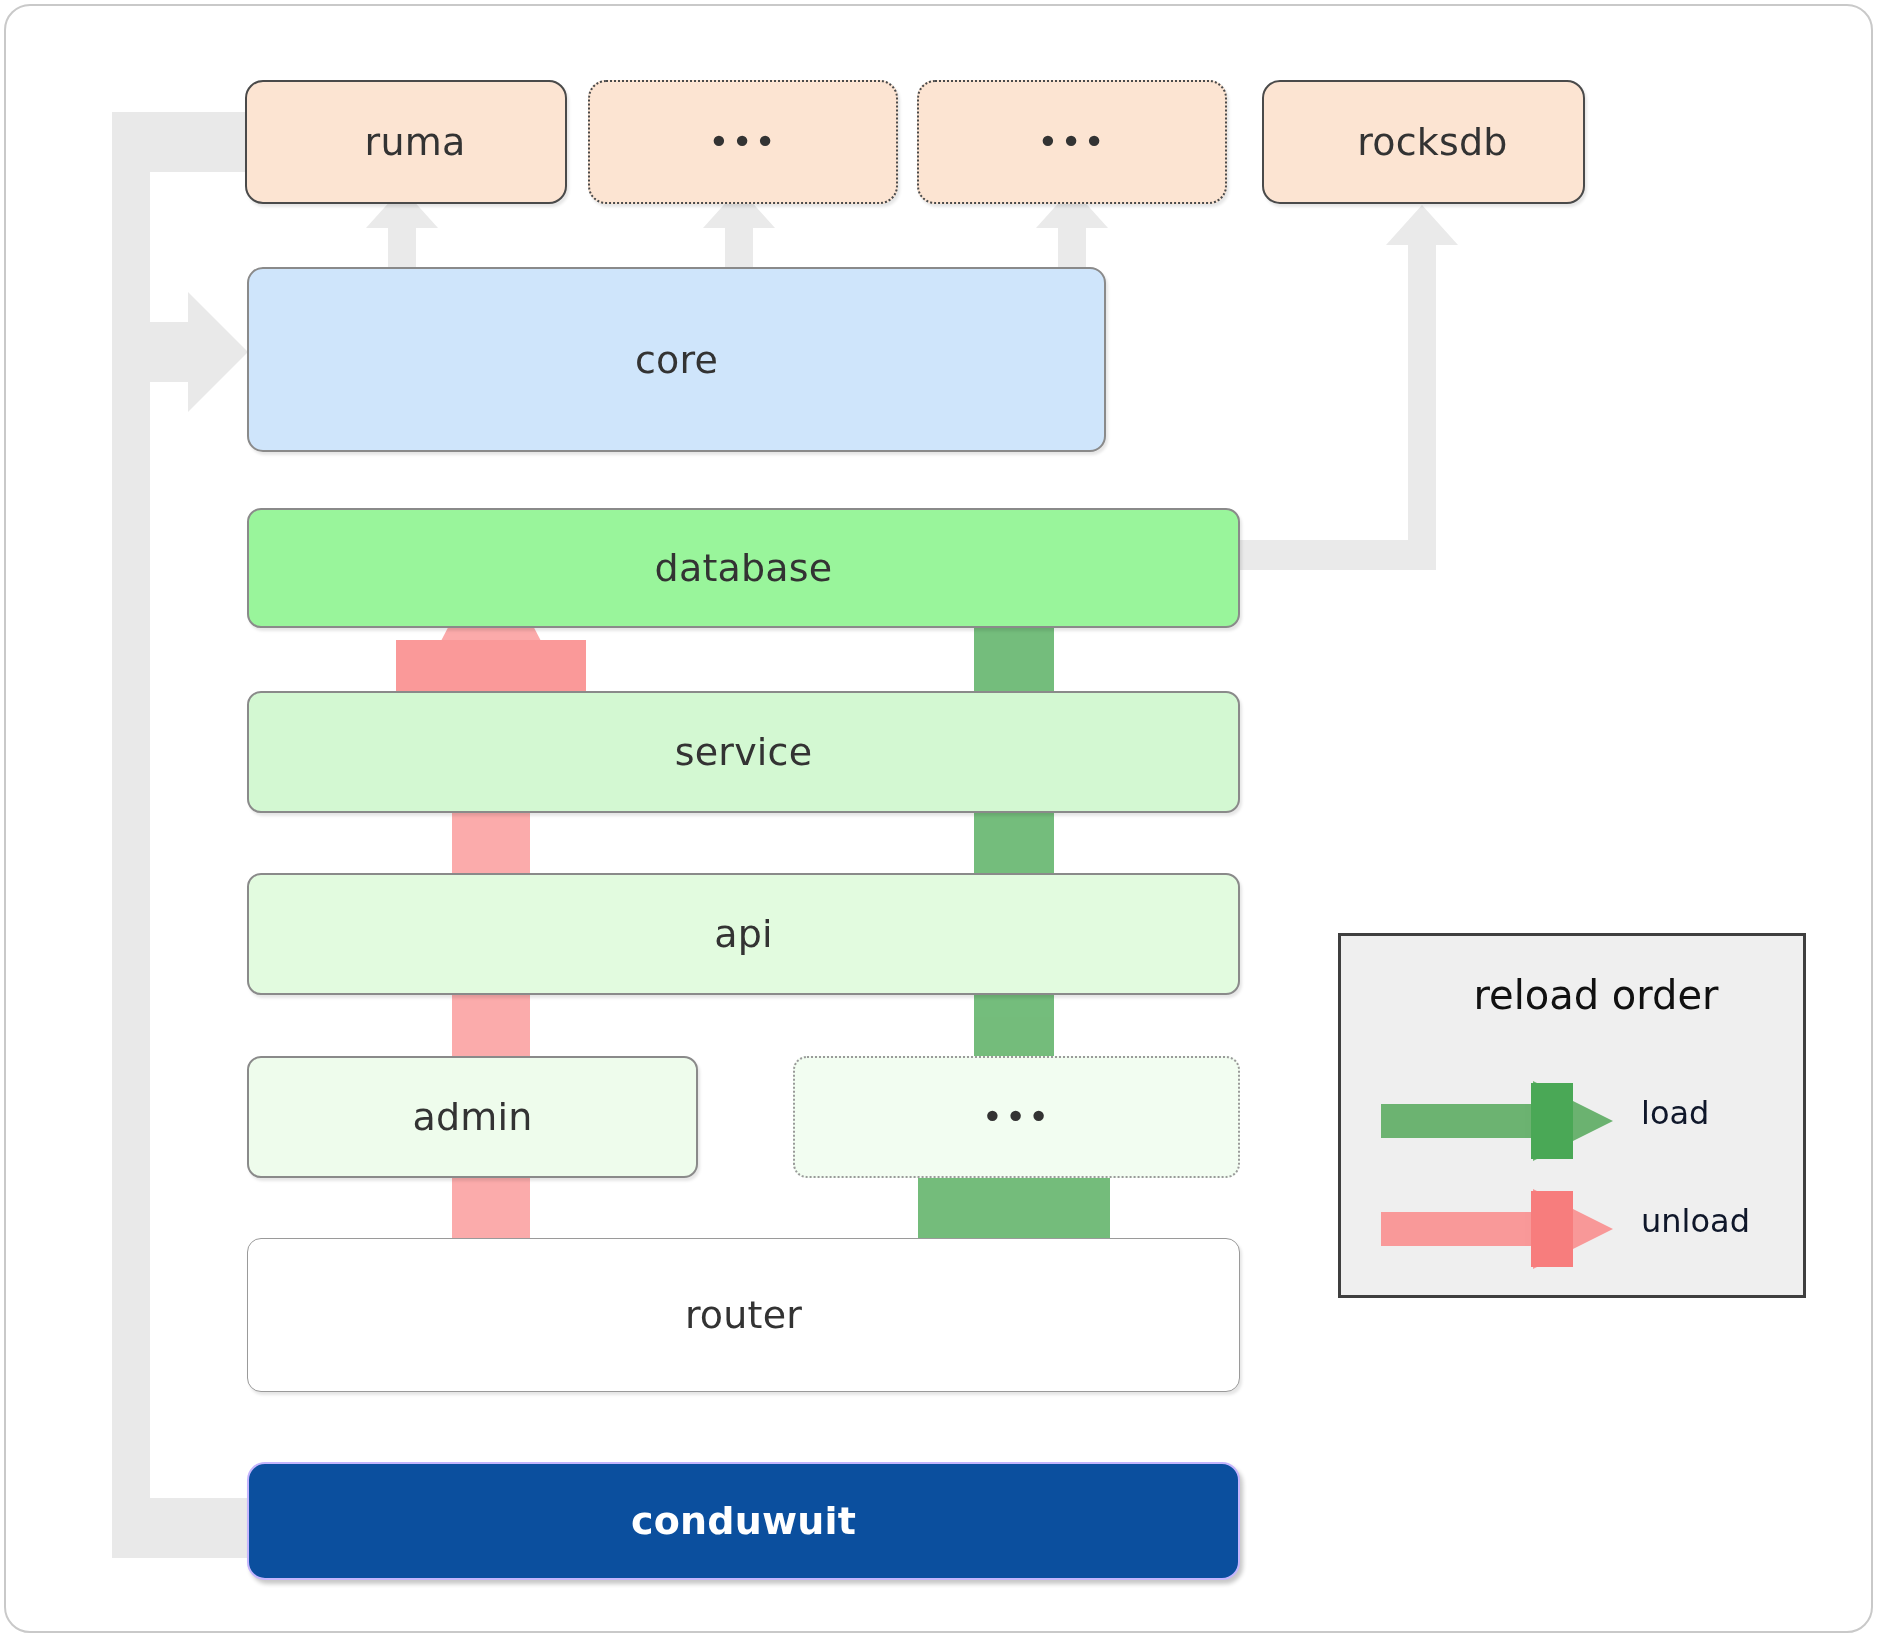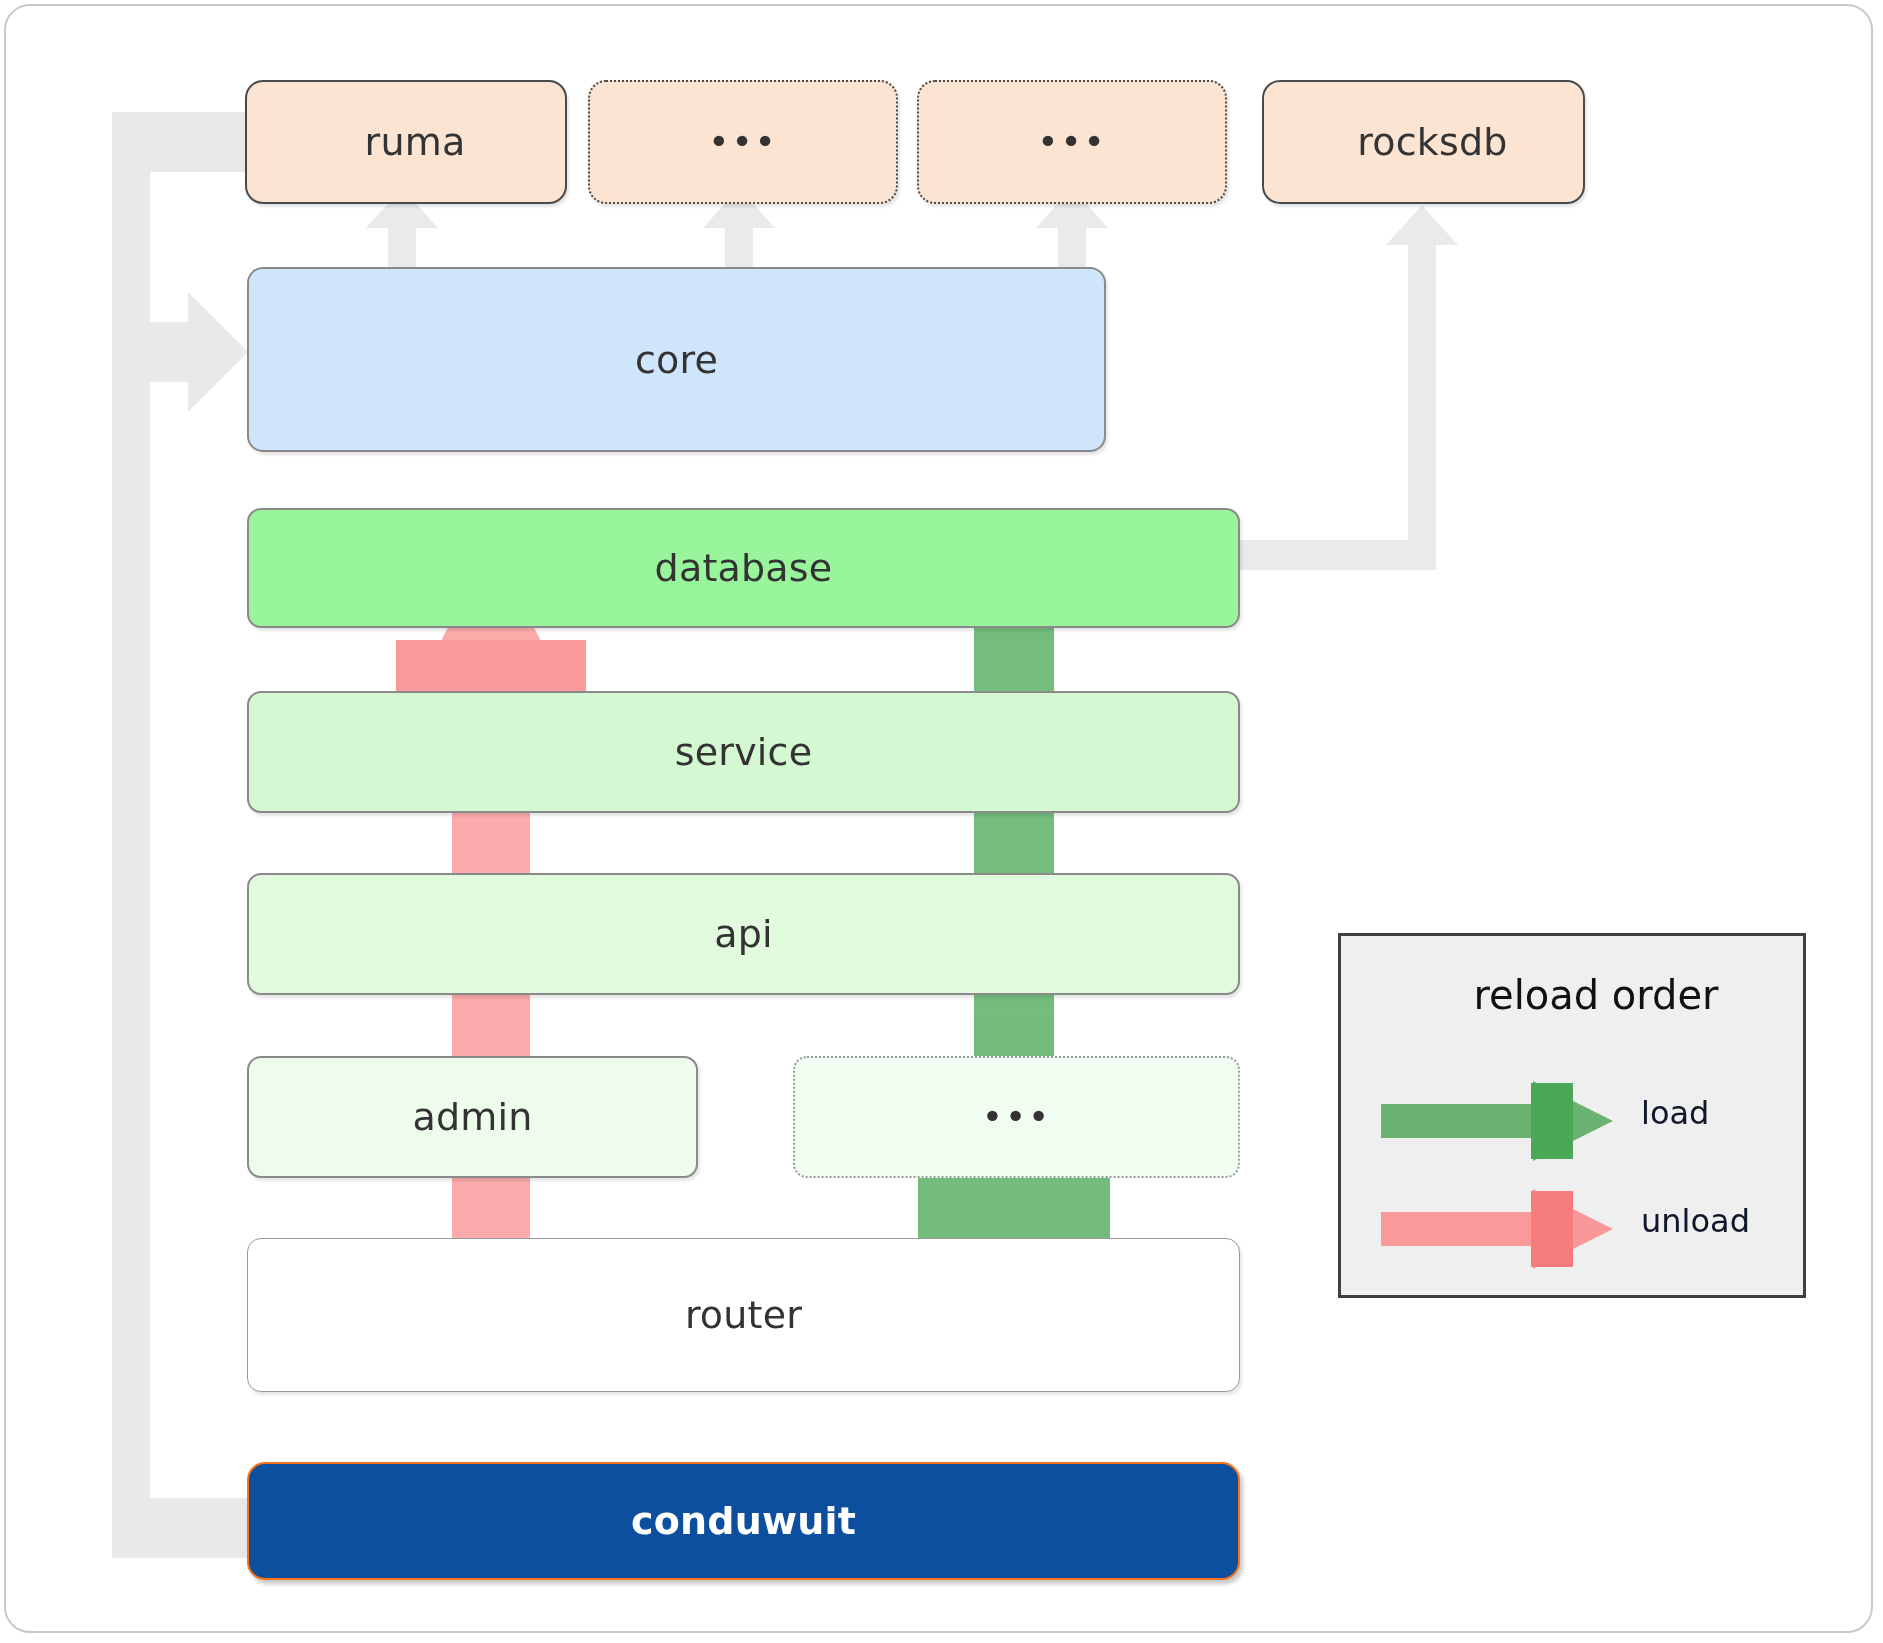--- a/index.html
+++ b/index.html
@@ -58,21 +58,21 @@
   .svc  { background: #d3f8d2; box-shadow: 2px 3px 3px rgba(0,0,0,0.10); }
   .api  { background: #e2fbdf; box-shadow: 2px 3px 3px rgba(0,0,0,0.10); }
   .admin{ background: #eefcec; box-shadow: 2px 3px 3px rgba(0,0,0,0.10); }
   .dots3{ background: #f2fdf1; }
   .router { background: #ffffff; box-shadow: 2px 3px 3px rgba(0,0,0,0.10); }
   .app {
     background: #0b4f9e;
     color: #ffffff;
     font-weight: bold;
     border-radius: 18px;
-    border: 2px solid #f97316;
+    border: 2px solid #c4b5fd;
     box-shadow: 3px 4px 4px rgba(0,0,0,0.22);
   }
 
   .ellipsis {
     letter-spacing: 2px;
     font-size: 36px;
     line-height: 0;
   }
 
   

